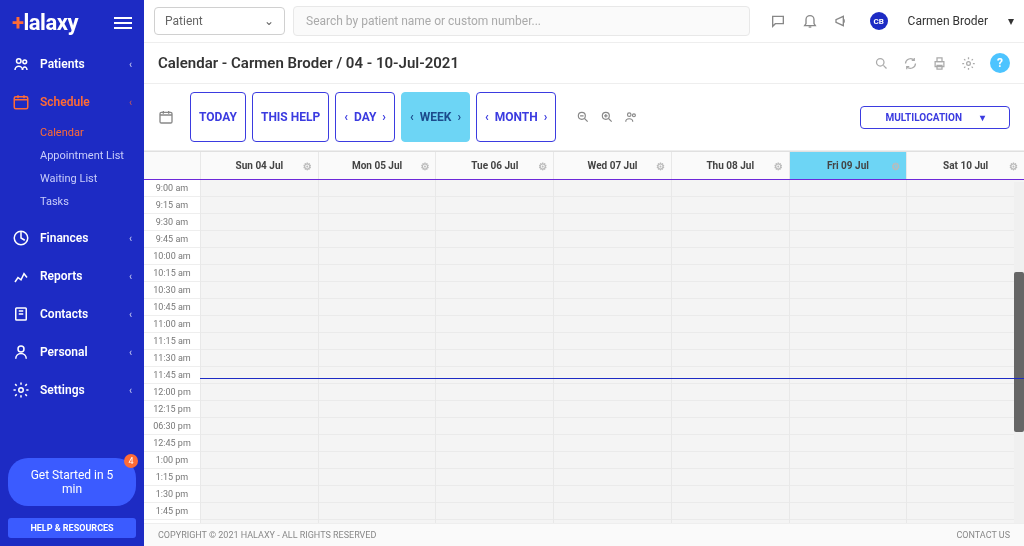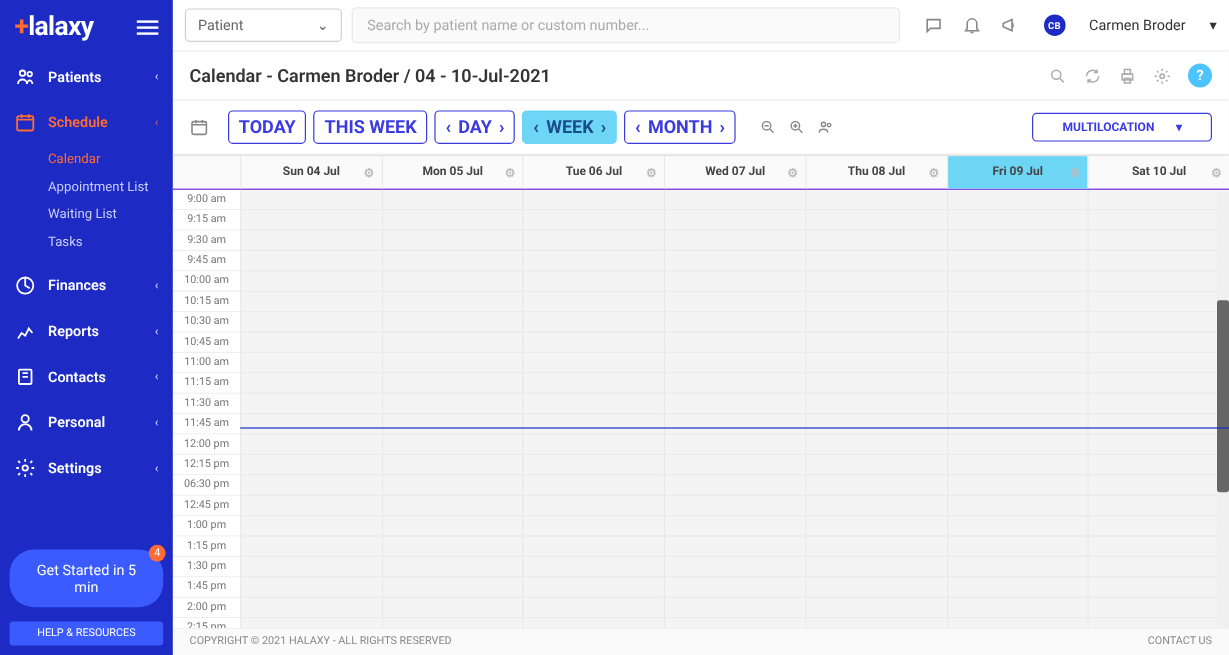--- a/index.html
+++ b/index.html
@@ -14,37 +14,37 @@
 .nav{flex:1;overflow:auto}
 .nav-item{display:flex;align-items:center;padding:10px 12px;font-size:12px;font-weight:600;cursor:pointer;position:relative}
 .nav-item.active{color:#ff6b35}
 .nav-icon{width:18px;height:18px;margin-right:10px;display:inline-flex;align-items:center;justify-content:center}
 .nav-caret{margin-left:auto;font-size:10px;opacity:.7}
 .subnav{padding-left:40px;padding-bottom:6px}
 .subnav-item{font-size:11px;padding:5px 0;color:#c9cdfa;cursor:pointer}
 .subnav-item.active{color:#ff6b35}
 .get-started{margin:8px;background:#3b5bff;color:#fff;border-radius:20px;padding:10px 12px;font-size:12px;text-align:center;position:relative;cursor:pointer}
 .badge{position:absolute;top:-4px;right:-2px;background:#ff6b35;color:#fff;font-size:9px;border-radius:50%;width:14px;height:14px;display:flex;align-items:center;justify-content:center}
-.help-btn{margin:4px 8px 8px;background:#3b5bff;color:#fff;font-size:9px;font-weight:400;padding:5px;text-align:center;border-radius:3px;cursor:pointer}
+.help-btn{margin:4px 8px 8px;background:#3b5bff;color:#fff;font-size:9px;font-weight:700;padding:5px;text-align:center;border-radius:3px;cursor:pointer}
 .main{flex:1;display:flex;flex-direction:column;background:#fff;min-width:0}
 .topbar{display:flex;align-items:center;padding:6px 10px;gap:8px;background:#fff;border-bottom:1px solid #eee}
 .select-wrap{width:131px;border:1px solid #d0d0d0;border-radius:4px;padding:6px 10px;font-size:12px;color:#666;display:flex;justify-content:space-between;align-items:center;cursor:pointer;background:#fff}
 .search-input{flex:1;border:1px solid #e8e8e8;border-radius:4px;padding:7px 12px;font-size:12px;background:#fafafa;color:#333}
 .search-input::placeholder{color:#aaa}
 .top-icons{display:flex;gap:16px;padding:0 12px;align-items:center}
 .top-icon{color:#888;cursor:pointer}
 .user-chip{display:flex;align-items:center;gap:20px;font-size:12px;color:#333;cursor:pointer}
 .avatar{width:18px;height:18px;border-radius:50%;background:#1d2bc4;color:#fff;font-size:8px;font-weight:700;display:flex;align-items:center;justify-content:center}
 .title-row{display:flex;align-items:center;justify-content:space-between;padding:10px 14px;border-bottom:1px solid #eee}
 .page-title{font-size:15px;font-weight:600;color:#333}
 .title-icons{display:flex;gap:14px;align-items:center;color:#aaa}
 .title-icons .qmark{width:20px;height:20px;border-radius:50%;background:#4dc4ff;color:#fff;display:flex;align-items:center;justify-content:center;font-size:12px;font-weight:700}
 .toolbar{display:flex;align-items:center;padding:8px 14px;gap:6px;border-bottom:1px solid #eee;font-size:11px}
 .cal-icon{color:#888;margin-right:10px}
-.pill{border:1px solid #3b3be0;color:#3b3be0;border-radius:4px;padding:4px 8px;font-size:15px;font-weight:700;cursor:pointer;background:#fff}
+.pill{border:1px solid #3b3be0;color:#3b3be0;border-radius:4px;padding:17px 8px;font-size:12px;font-weight:700;cursor:pointer;background:#fff}
 .pill.nav-pill{display:flex;align-items:center;gap:6px}
 .pill.active{background:#6dd5f5;border-color:#6dd5f5;color:#1c4b8c}
 .zoom-icons{display:flex;gap:10px;margin-left:14px;color:#888}
 .multiloc{margin-left:auto;border:1px solid #3b3be0;color:#3b3be0;border-radius:4px;padding:5px 24px;font-size:10px;font-weight:700;cursor:pointer;display:flex;align-items:center;gap:18px}
 .calendar{flex:1;overflow:auto;position:relative;border-top:1px solid #e0e0e0}
 .cal-header{display:flex;position:sticky;top:0;background:#fafafa;border-bottom:1px solid #6d28d9;z-index:2}
 .time-col{width:56px;flex-shrink:0}
 .day-col{flex:1;text-align:center;font-size:10px;font-weight:700;color:#444;padding:8px 4px;border-left:1px solid #e8e8e8;position:relative}
 .day-col.today{background:#6dd5f5}
 .day-gear{position:absolute;right:6px;top:50%;transform:translateY(-50%);color:#bbb;font-size:10px}
@@ -224,21 +224,21 @@
     </div>
 
     <div class="toolbar">
       <span class="cal-icon">
           <svg width="16" height="16" viewBox="0 0 24 24" fill="none" stroke="currentColor" stroke-width="2">
             <rect x="3" y="5" width="18" height="16" rx="2"></rect>
             <path d="M3 9h18M8 3v4M16 3v4"></path>
           </svg>
         </span>
       <div class="pill">TODAY</div>
-      <div class="pill">THIS WEEK</div>
+      <div class="pill">THIS HELP</div>
       <div class="pill nav-pill">
           <span>‹</span>
           <span>DAY</span>
           <span>›</span>
         </div>
       <div class="pill nav-pill active">
           <span>‹</span>
           <span>WEEK</span>
           <span>›</span>
         </div>

